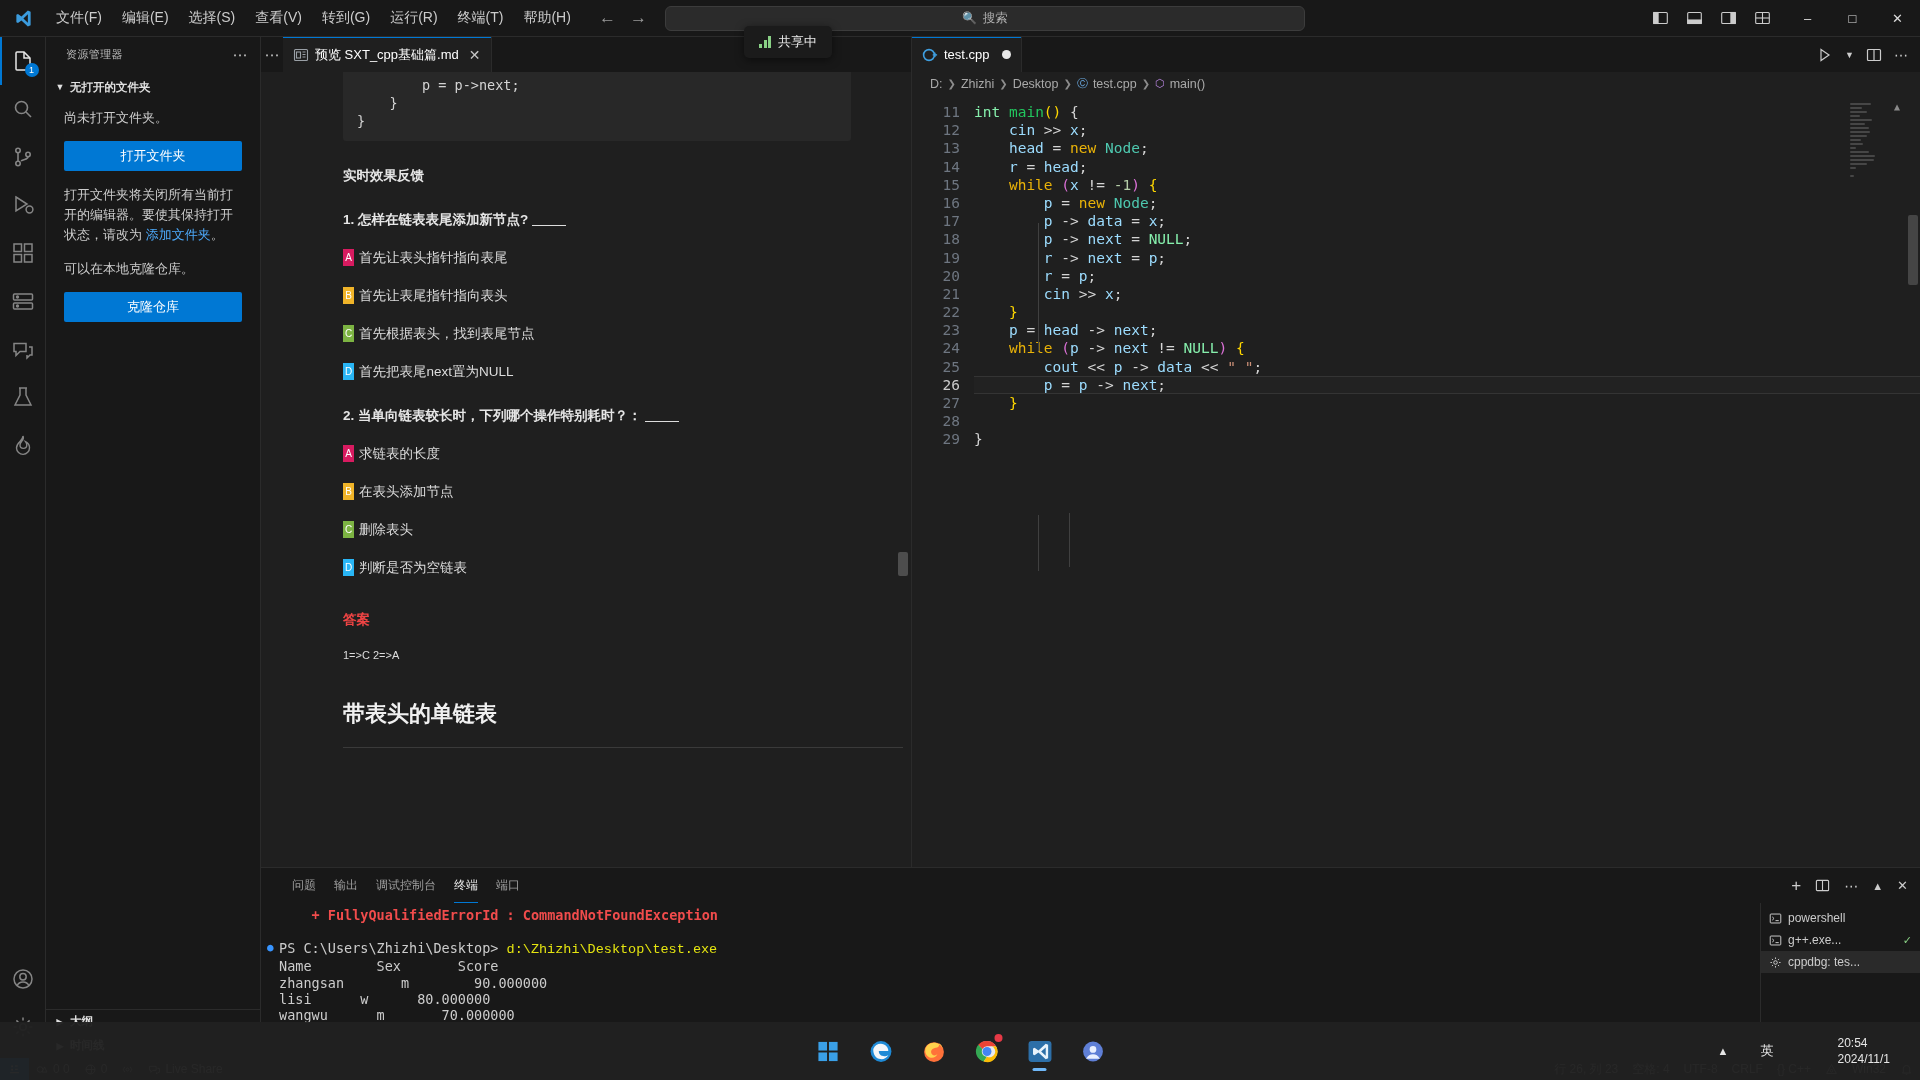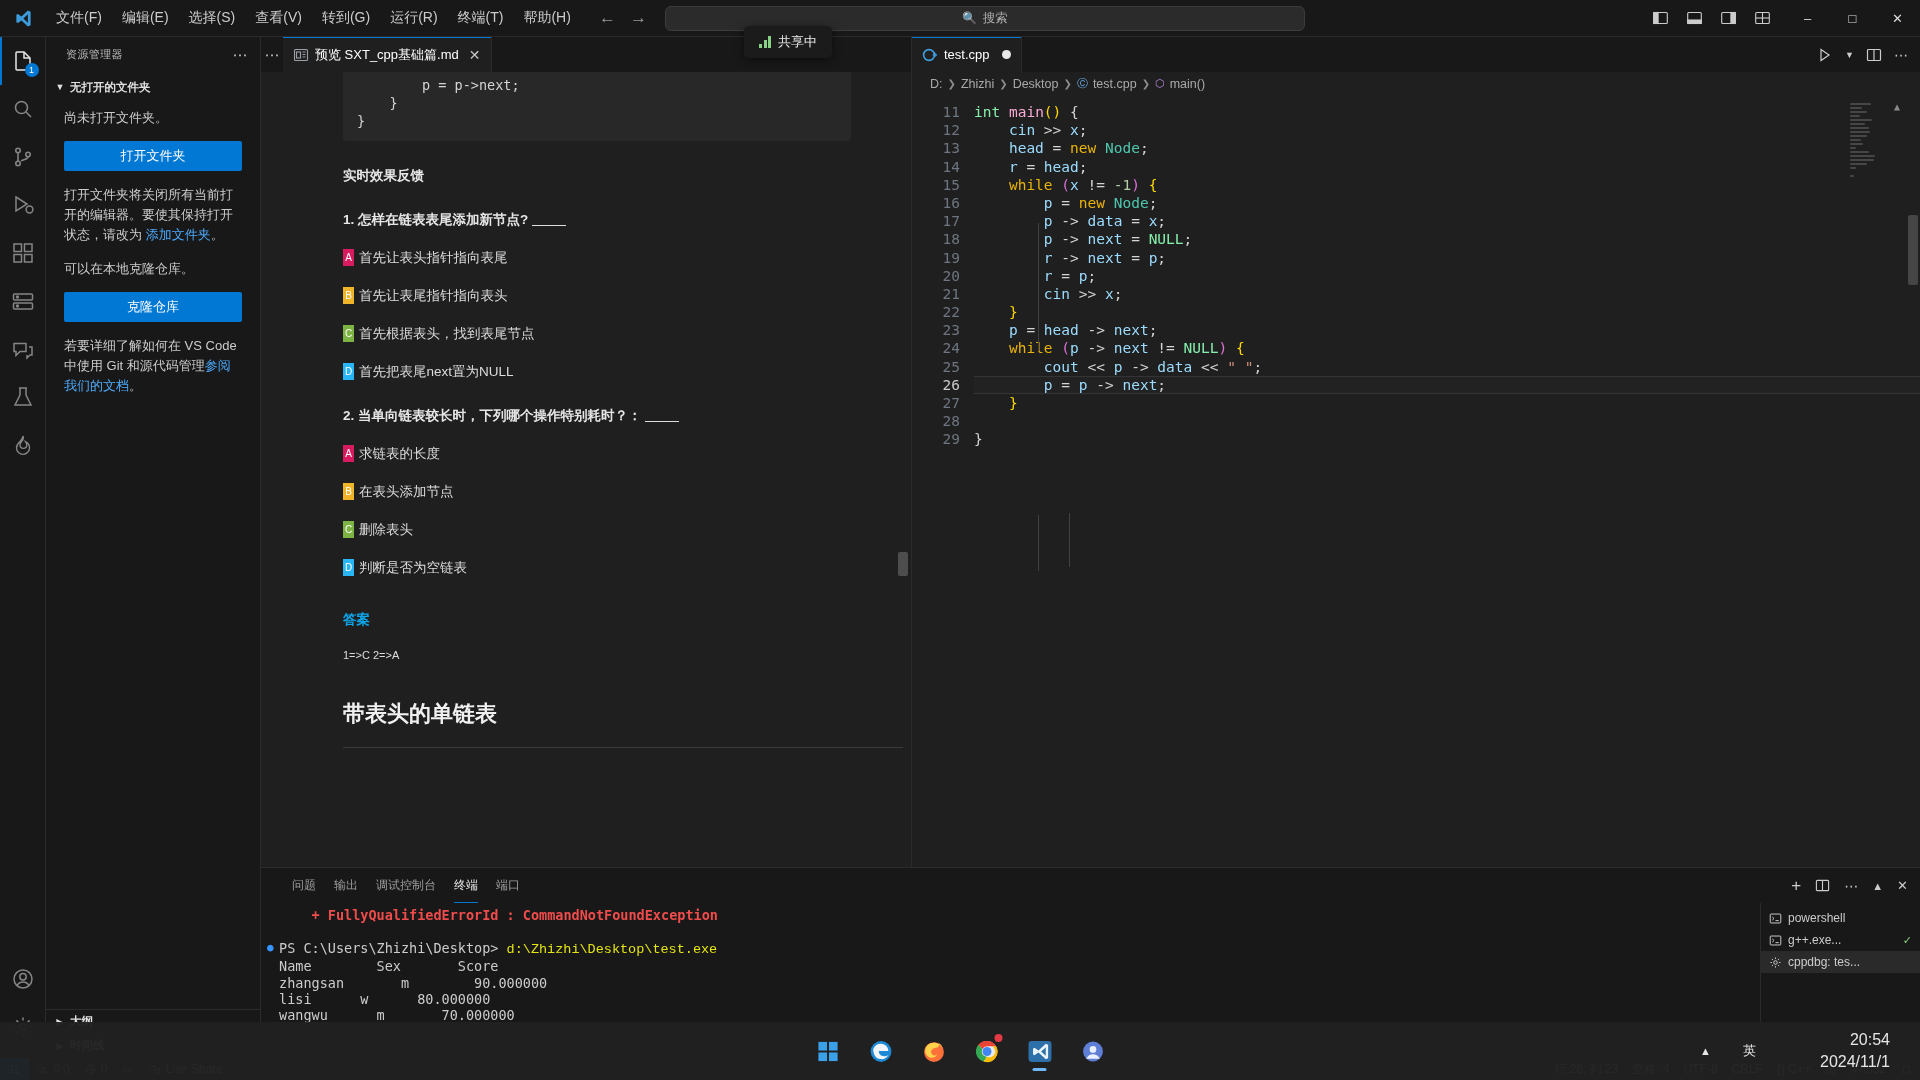--- a/index.html
+++ b/index.html
@@ -89,21 +89,21 @@
   .pv-inner { padding:0 46px 0 40px; color:#cccccc; font-size:13.5px; }
   .codeblk { background:#282828; border-radius:3px; padding:10px 14px; margin:0 0 26px 42px;
     font-family:"DejaVu Sans Mono", monospace; font-size:13.5px; line-height:1.35; color:#d4d4d4;
     width:508px; margin-top:-14px;}
   .codeblk .kw { color:#569cd6; }
   .pv-h { font-weight:bold; font-size:13.5px; color:#e6e6e6; margin:18px 0 0 42px; }
   .pv-q { font-weight:bold; font-size:13.5px; color:#e6e6e6; margin:26px 0 0 42px; }
   .opt { display:flex; align-items:center; margin:20px 0 0 42px; font-size:13.5px; color:#dddddd; }
   .opt .bdg { width:11px; height:17px; display:inline-flex; align-items:center; justify-content:center;
     font-size:10px; color:#ffffff; margin-right:5px; flex:0 0 11px; }
-  .pv-ans-h { font-weight:bold; font-size:13.5px; color:#0ea5e9; margin:34px 0 8px 42px; }
+  .pv-ans-h { font-weight:bold; font-size:13.5px; color:#ef4444; margin:34px 0 8px 42px; }
   .pv-ans { font-size:11px; margin:20px 0 0 42px; color:#ddd; }
   .pv-h2 { font-size:22px; font-weight:bold; color:#f0f0f0; margin:38px 0 10px 42px;
     padding-bottom:8px; }
   .pv-rule { margin-left:42px; border-bottom:1px solid #3a3a3a; width:560px; }
   .pv-scroll { position:absolute; right:3px; top:480px; width:10px; height:24px;
     background:#4d4d4d; border-radius:2px; }
 
   
   .bread { height:23px; display:flex; align-items:center; gap:5px; padding:0 0 0 18px;
     font-size:12.5px; color:#a9a9a9; background:#1f1f1f; }
@@ -116,21 +116,21 @@
     font-family:"DejaVu Sans Mono", monospace; font-size:14.5px; line-height:18.2px; }
   .gutter { width:62px; flex:0 0 62px; text-align:right; padding:8px 14px 0 0; color:#6e7681;
     user-select:none; }
   .gutter div { height:18.2px; }
   .gutter div.cur { color:#cccccc; }
   .codelines { flex:1 1 auto; padding:8px 0 0 0; position:relative; }
   .cl { height:18.2px; white-space:pre; color:#cccccc; position:relative; }
   .cl.cur { background:rgba(255,255,255,0.015); box-shadow:inset 0 1px 0 #343434, inset 0 -1px 0 #343434; }
   .t-kw   { color:#eab308; }
   .t-type { color:#86efac; }
-  .t-fn   { color:#f9a8d4; }
+  .t-fn   { color:#22c55e; }
   .t-var  { color:#9cdcfe; }
   .t-cls  { color:#4ec9b0; }
   .t-num  { color:#b5cea8; }
   .t-str  { color:#ce9178; }
   .t-op   { color:#d4d4d4; }
   .t-br1  { color:#ffd700; }
   .t-br2  { color:#da70d6; }
   .indent { border-left:1px solid #404040; position:absolute; top:0; bottom:0; }
   .minimap { position:absolute; right:14px; top:6px; width:56px; opacity:.55; }
   .minimap i { display:block; height:2px; background:#666; margin:2px 0; border-radius:1px; }
@@ -176,21 +176,21 @@
   .taskbar { position:absolute; left:0; bottom:0; width:1920px; height:58px;
     background:rgba(32,32,32,0.96); display:flex; align-items:center; }
   .tb-center { position:absolute; left:50%; transform:translateX(-50%); display:flex;
     align-items:center; gap:9px; }
   .tbi { width:44px; height:44px; display:flex; align-items:center; justify-content:center;
     border-radius:5px; position:relative; cursor:pointer; }
   .tbi.run::after { content:""; position:absolute; bottom:2px; left:50%; transform:translateX(-50%);
     width:14px; height:3px; border-radius:2px; background:#6fb7f7; }
   .tb-rightside { margin-left:auto; display:flex; align-items:center; gap:16px;
     padding-right:14px; color:#e6e6e6; font-size:12px; }
-  .clock { text-align:right; line-height:1.35; font-size:16px; }
+  .clock { line-height:1.35; font-size:12px; }
 
   
   .share-toast { position:absolute; left:744px; top:26px; background:#1b1b1b; color:#e8e8e8;
     border-radius:5px; padding:7px 15px; font-size:13px; display:flex; align-items:center;
     gap:7px; z-index:40; box-shadow:0 2px 9px rgba(0,0,0,.5); }
   .bars { display:inline-flex; align-items:flex-end; gap:1.5px; height:12px; }
   .bars i { width:3px; background:#89d185; display:block; }
 </style>
 </head>
 <body>
@@ -346,21 +346,20 @@
         <div class="sect-row">
           <span class="chev">▼</span>
           <span>无打开的文件夹</span>
         </div>
         <div class="sb-body">
           <p>尚未打开文件夹。</p>
           <button class="sb-btn">打开文件夹</button>
           <p><span>打开文件夹将关闭所有当前打开的编辑器。要使其保持打开状态，请改为 </span><span class="lnk">添加文件夹</span><span>。</span></p>
           <p>可以在本地克隆仓库。</p>
           <button class="sb-btn">克隆仓库</button>
-          <p><span>若要详细了解如何在 VS Code 中使用 Git 和源代码管理</span><span class="lnk">参阅我们的文档</span><span>。</span></p>
         </div>
       </div>
       <div class="sb-bottom">
         <div class="sect-row">
           <span class="chev">▶</span>
           <span>大纲</span>
         </div>
         <div class="sect-row">
           <span class="chev">▶</span>
           <span>时间线</span>

